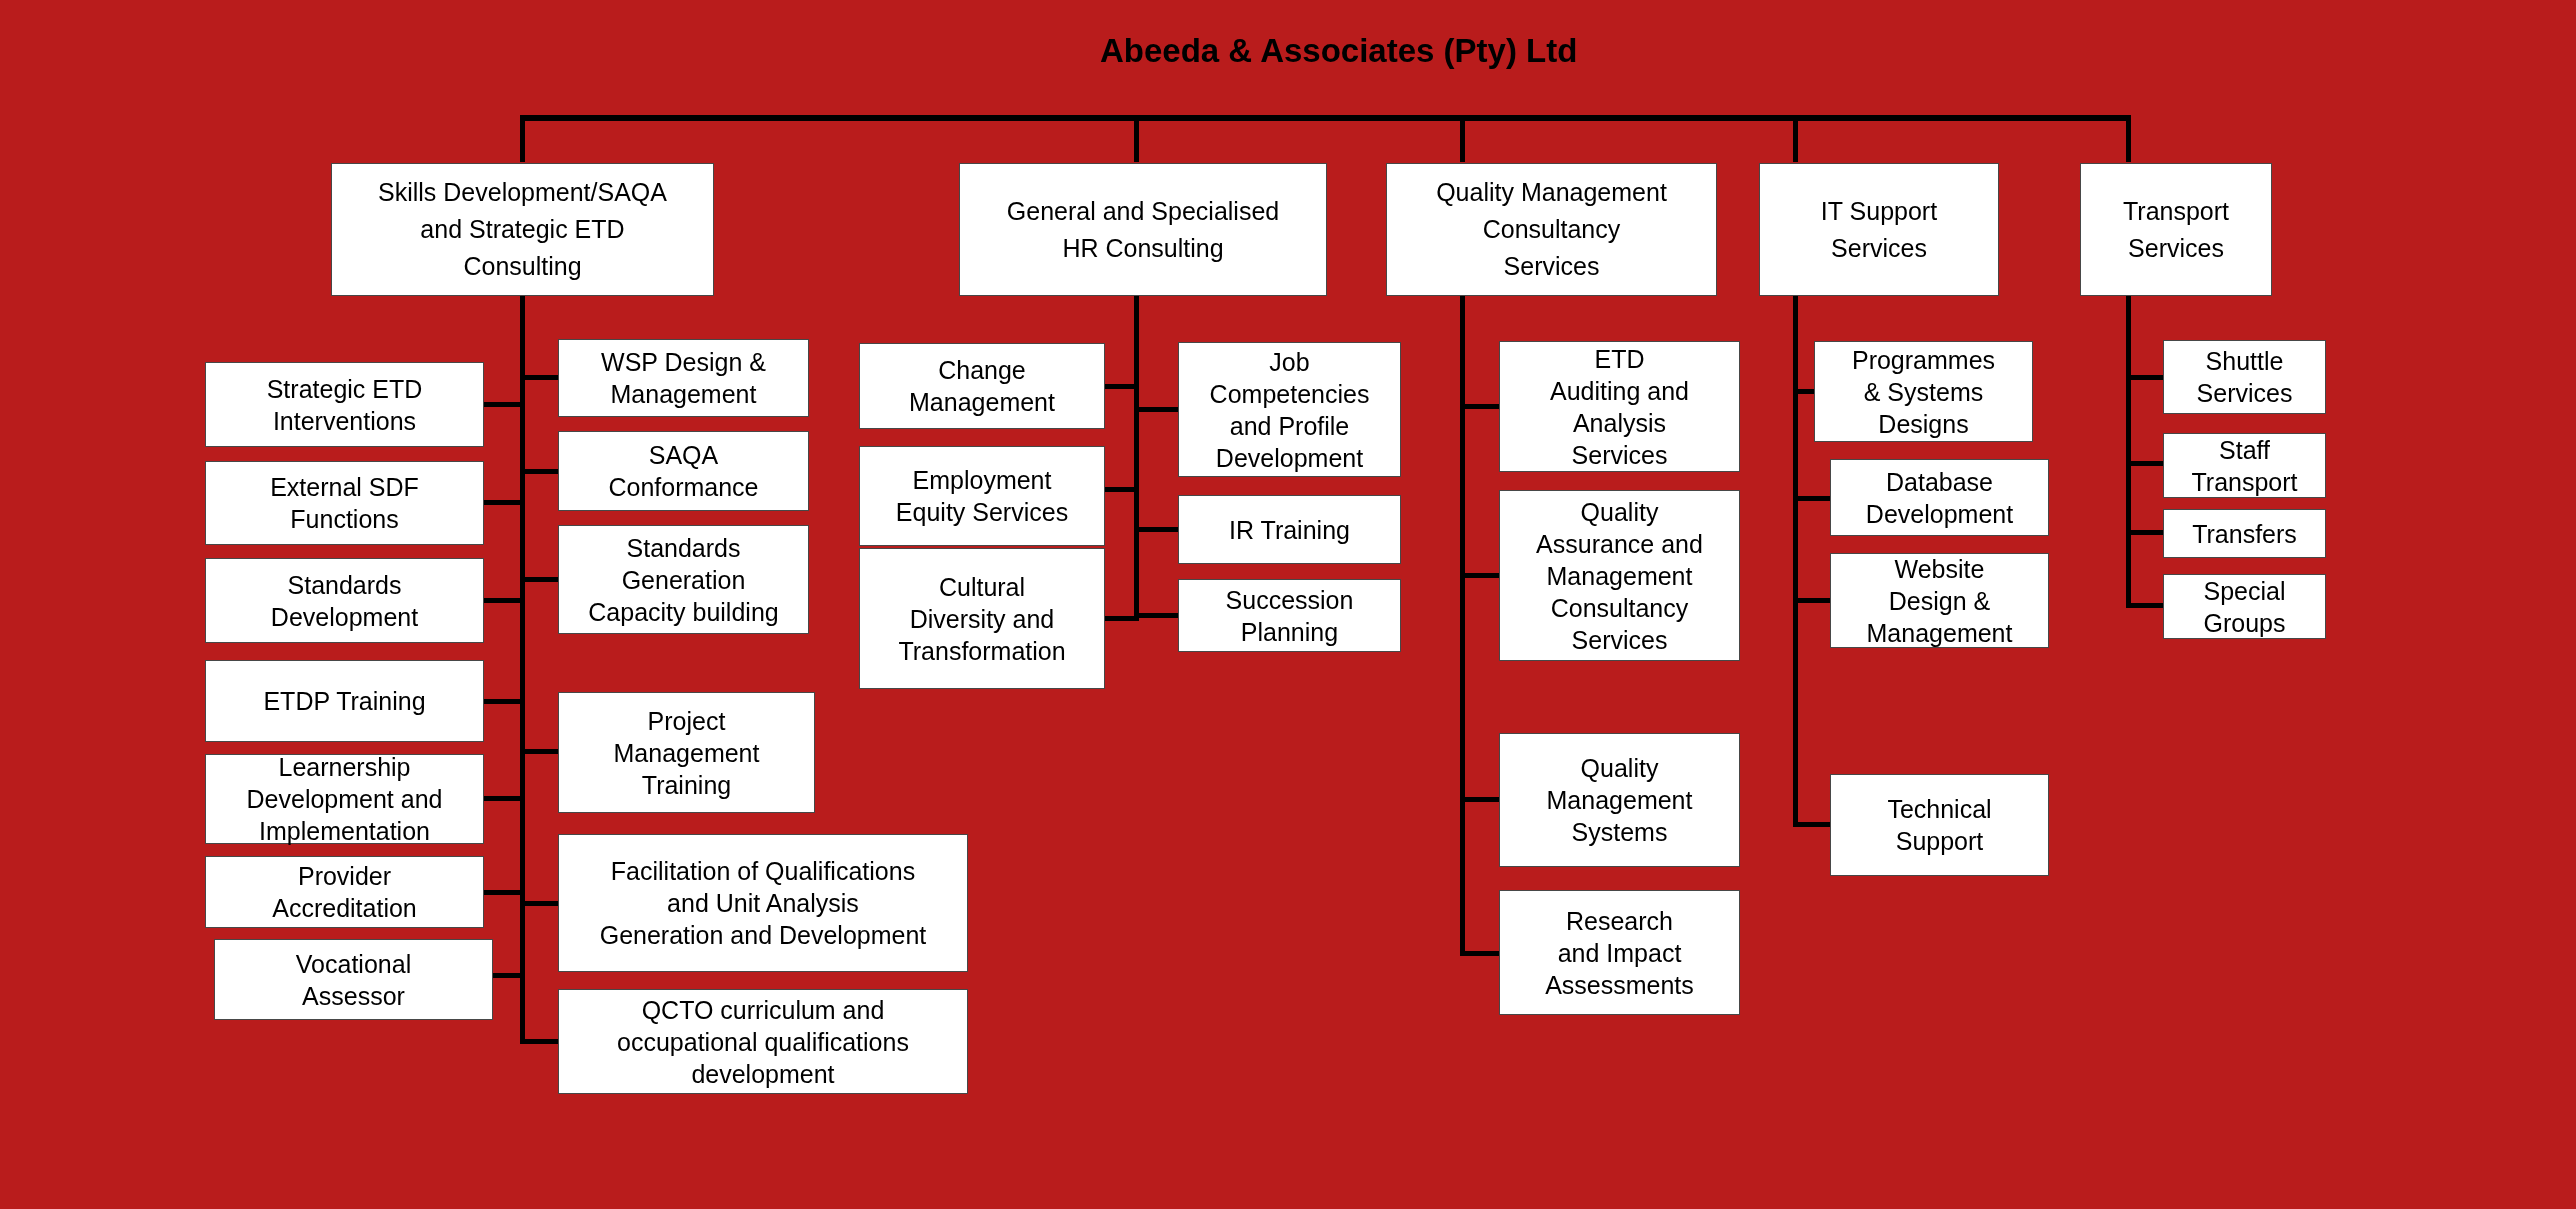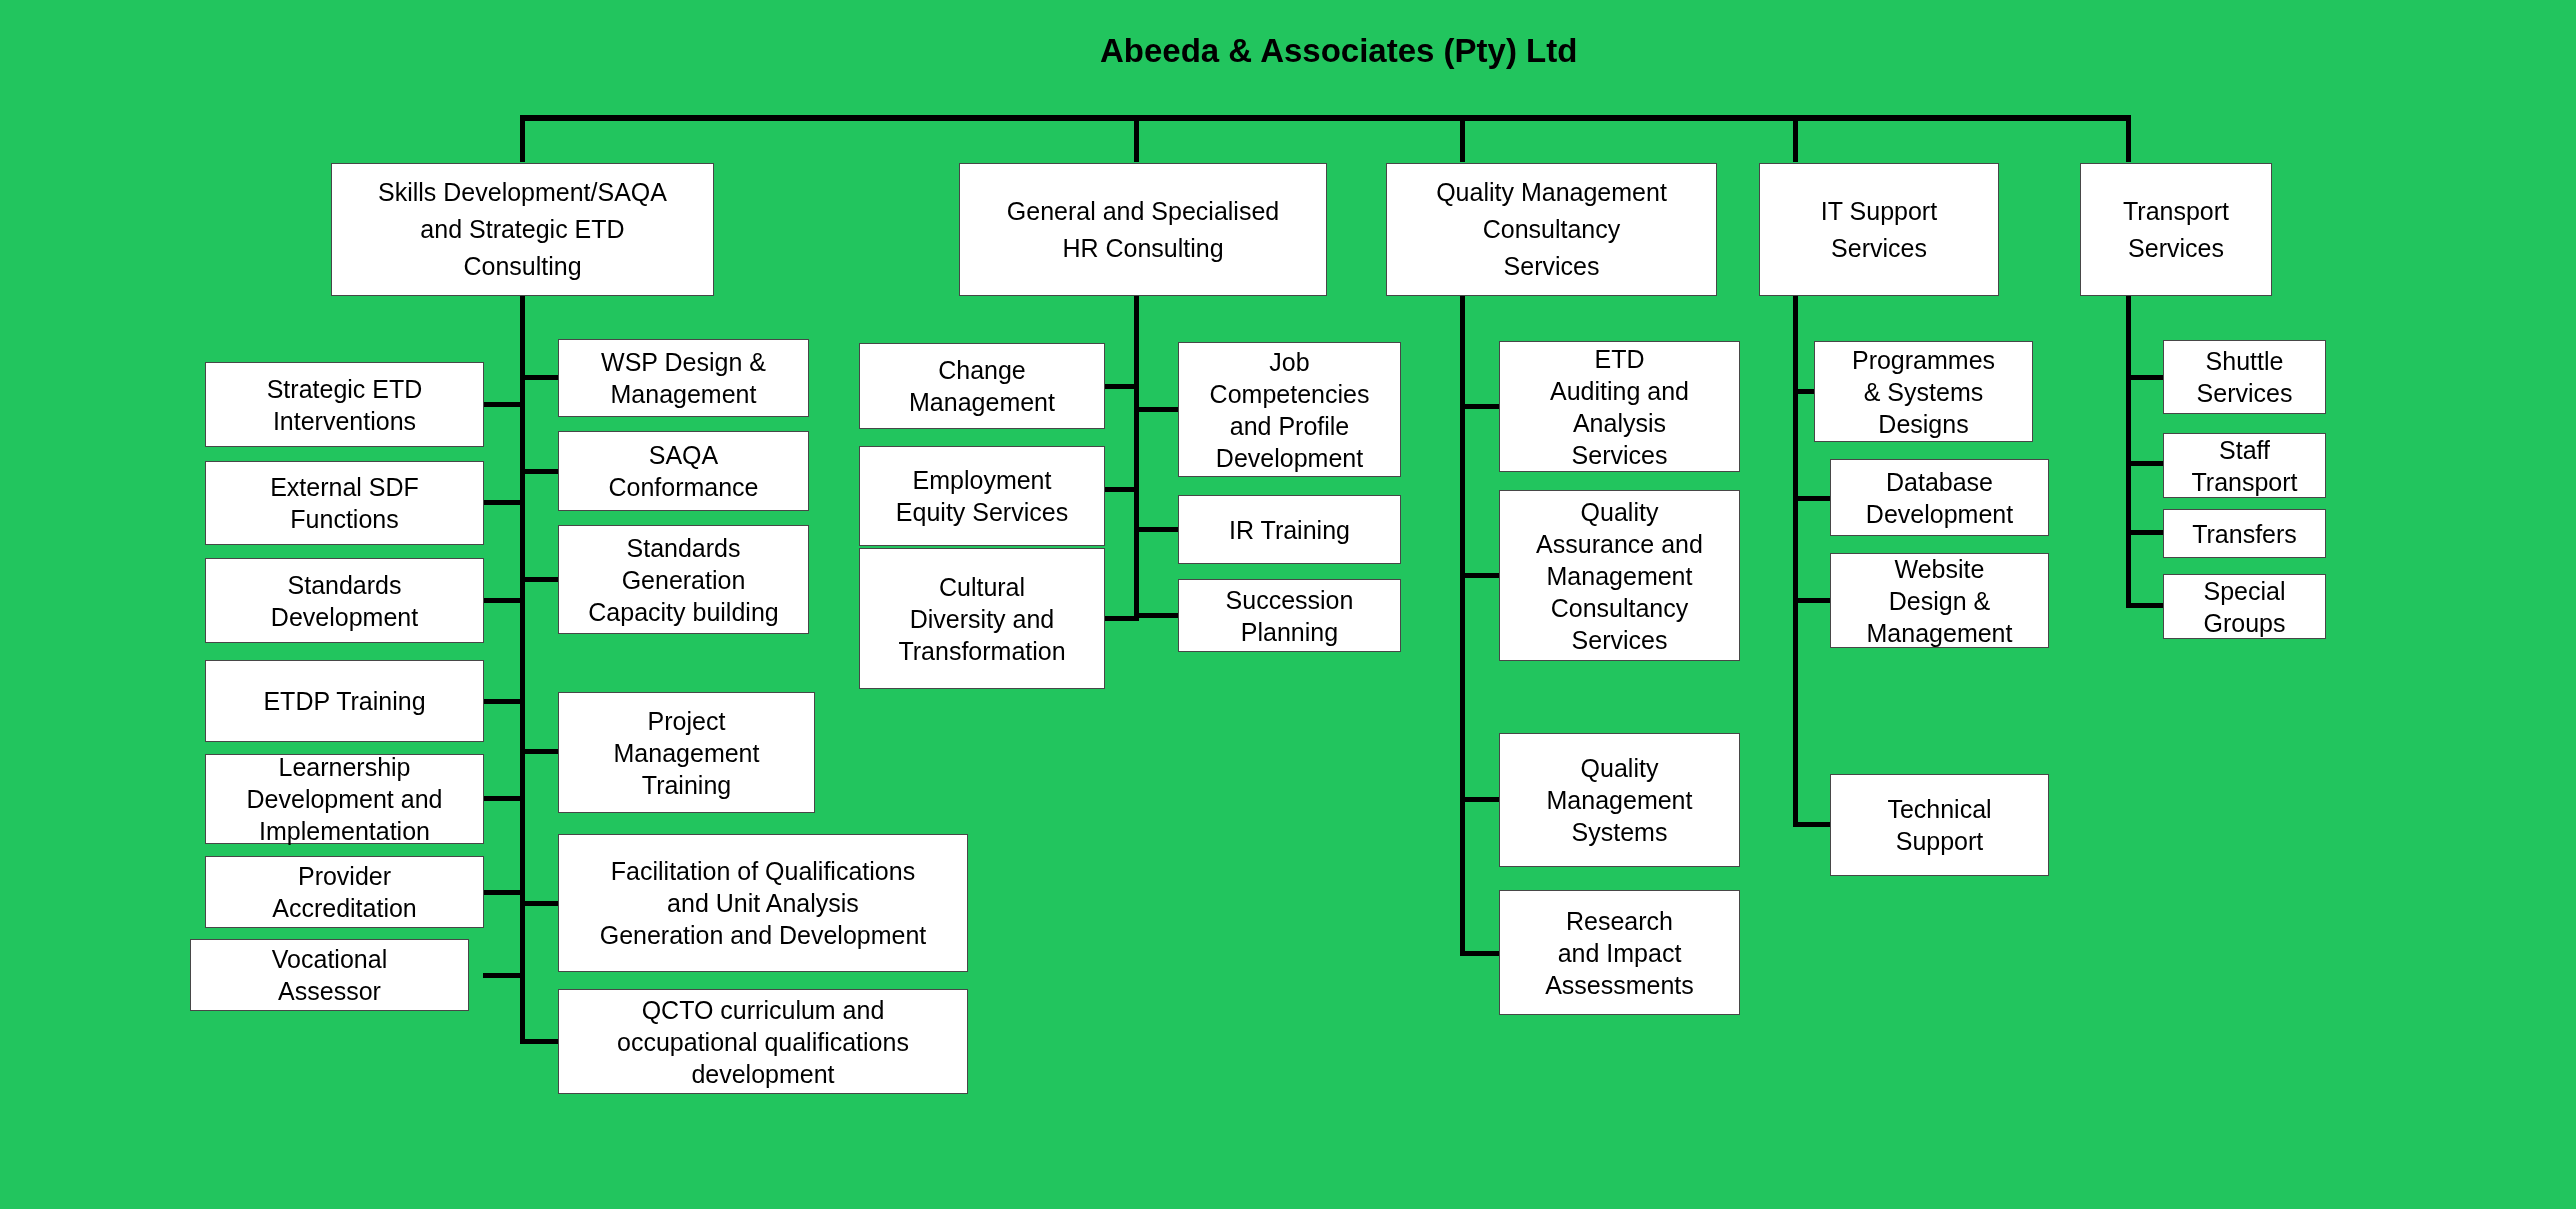--- a/index.html
+++ b/index.html
@@ -1,17 +1,17 @@
 <!DOCTYPE html>
 <html style="font-size:10px"><head>
 <meta charset="utf-8">
 <style>
   html,body { margin:0; padding:0; background:#ffffff; }
   #canvas {
-    position:relative; width:2576px; height:1209px; background:#22c55e;
+    position:relative; width:2576px; height:1209px; background:#b91c1c;
     font-family:"Liberation Sans", sans-serif; color:#000;
   }
   #title {
     position:absolute; left:1100px; top:32px; width:470px;
     font-size:33px; font-weight:bold; text-align:center; white-space:nowrap;
   }
   .node {
     position:absolute; box-sizing:border-box; border:1.2px solid #474747;
     background:#ffffff; display:flex; align-items:center; justify-content:center;
     text-align:center; white-space:pre-line; font-size:25px; line-height:32px;
@@ -94,21 +94,21 @@
   <div class="node" style="left:205px;top:461px;width:279px;height:84px">External SDF
 Functions</div>
   <div class="node" style="left:205px;top:558px;width:279px;height:85px">Standards
 Development</div>
   <div class="node" style="left:205px;top:660px;width:279px;height:82px">ETDP Training</div>
   <div class="node" style="left:205px;top:754px;width:279px;height:90px">Learnership
 Development and
 Implementation</div>
   <div class="node" style="left:205px;top:856px;width:279px;height:72px">Provider
 Accreditation</div>
-  <div class="node" style="left:190px;top:939px;width:279px;height:72px">Vocational
+  <div class="node" style="left:214px;top:939px;width:279px;height:81px">Vocational
 Assessor</div>
 
   <div class="node" style="left:558px;top:339px;width:251px;height:78px">WSP Design &amp;
 Management</div>
   <div class="node" style="left:558px;top:431px;width:251px;height:80px">SAQA
 Conformance</div>
   <div class="node" style="left:558px;top:525px;width:251px;height:109px">Standards
 Generation
 Capacity building</div>
   <div class="node" style="left:558px;top:692px;width:257px;height:121px">Project

